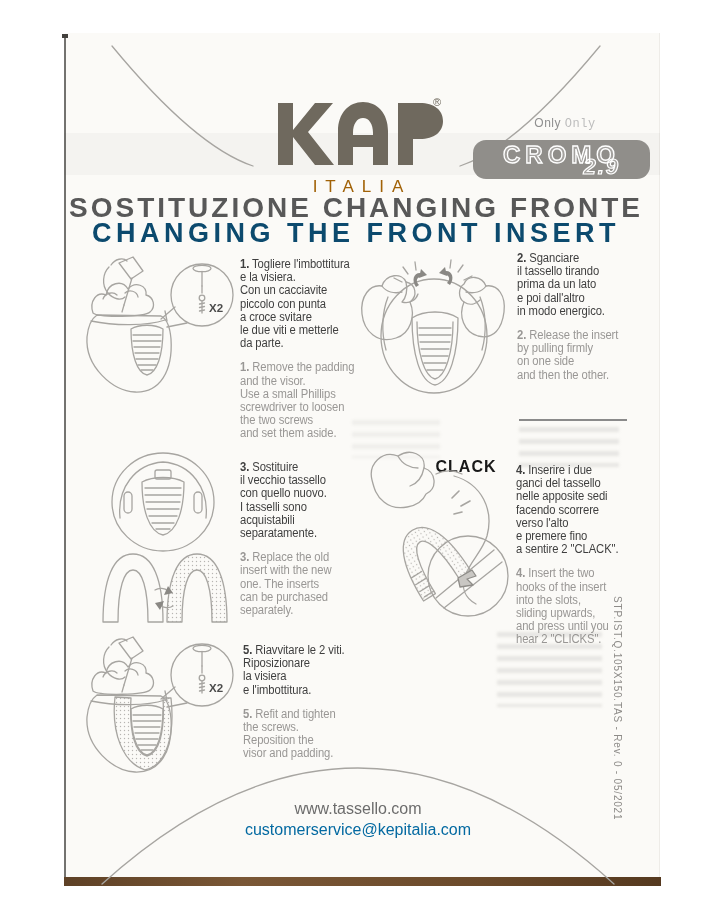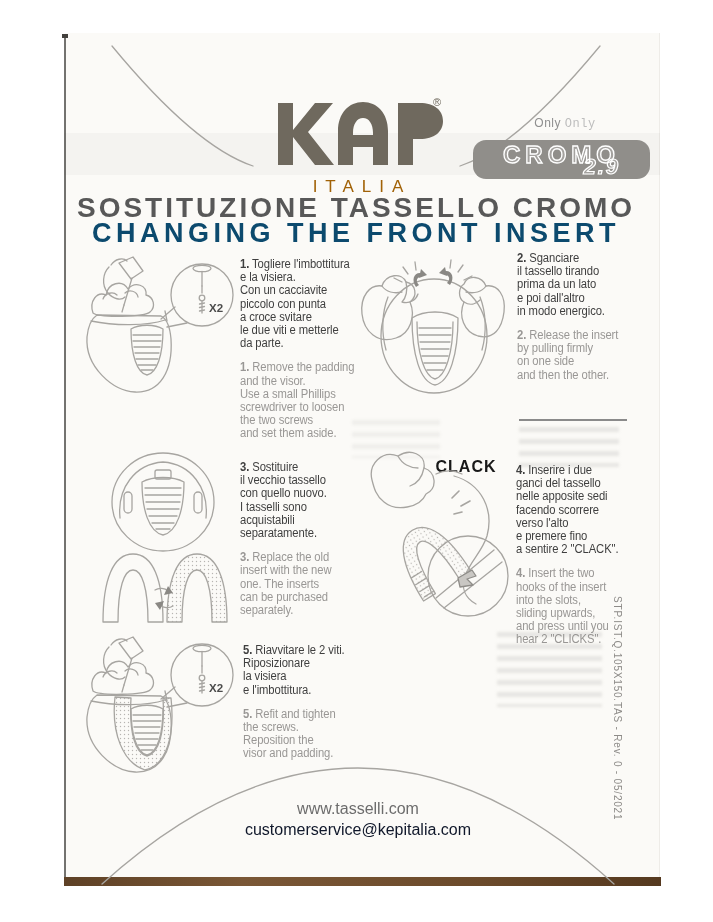--- a/index.html
+++ b/index.html
@@ -67,21 +67,21 @@
 
   
   .ghost{background:repeating-linear-gradient(180deg,rgba(130,128,124,.16) 0,rgba(130,128,124,.16) 5px,transparent 5px,transparent 12px);
          filter:blur(1.5px);}
   #ghost1{left:519px;top:427px;width:100px;height:40px;}
   #ghost2{left:497px;top:632px;width:105px;height:75px;}
   #ghost3{left:352px;top:420px;width:88px;height:38px;opacity:.6;}
 
   
   .website{left:178px;top:800px;width:360px;text-align:center;font-size:16px;color:#6c6c6c;}
-  .email{left:178px;top:821px;width:360px;text-align:center;font-size:16px;color:#0f172a;}
+  .email{left:178px;top:821px;width:360px;text-align:center;font-size:16px;color:#0369a1;}
   .sidecode{left:612px;top:596px;height:270px;writing-mode:vertical-rl;font-size:10px;
             letter-spacing:.8px;color:#8d8b88;white-space:nowrap;}
 </style>
 </head>
 <body>
 
 <div class="stage">
 
   <div class="abs sheet"></div>
   <div class="abs scanband"></div>
@@ -108,21 +108,21 @@
 
   <div class="abs soloonly">
     <span class="solo">Only</span>
     <span class="only">Only</span>
   </div>
   <div class="abs badge">
     <div class="cromo">CROMO</div>
     <div class="ver">2.9</div>
   </div>
 
-  <div class="abs title-it">SOSTITUZIONE TASSELLO CROMO</div>
+  <div class="abs title-it">SOSTITUZIONE CHANGING FRONTE</div>
   <div class="abs title-en">CHANGING THE FRONT INSERT</div>
 
   <svg id="illus1" class="illus" viewBox="0 0 165 145">
     <g class="art">
       <g>
         <path d="M18,58 C14,46 22,36 31,40 C33,28 47,24 53,34 C60,26 72,30 71,40 C79,42 81,52 75,57 C70,62 24,63 18,58 Z"></path>
         <path d="M28,44 C30,38 38,36 42,40 M50,38 C54,34 62,36 63,42"></path>
       </g>
       <g>
         <path d="M12,82 C10,112 38,136 60,137 C85,138 98,116 96,84 C95,72 92,64 86,61 L22,60 C16,64 13,72 12,82 Z"></path>
@@ -388,17 +388,17 @@
     <p class="it"><b>5.</b> <span>Riavvitare le 2 viti.
 Riposizionare
 la visiera
 e l'imbottitura.</span></p>
     <p class="en"><b>5.</b> <span>Refit and tighten
 the screws.
 Reposition the
 visor and padding.</span></p>
   </div>
 
-  <div class="abs website">www.tasselli.com</div>
+  <div class="abs website">www.tassello.com</div>
   <div class="abs email">customerservice@kepitalia.com</div>
   <div class="abs sidecode">STP.IST.Q.105X150.TAS - Rev. 0 - 05/2021</div>
 
 </div>
 
 </body></html>

